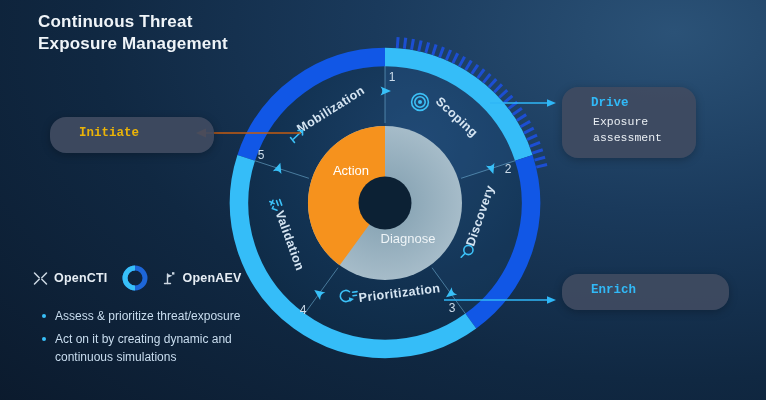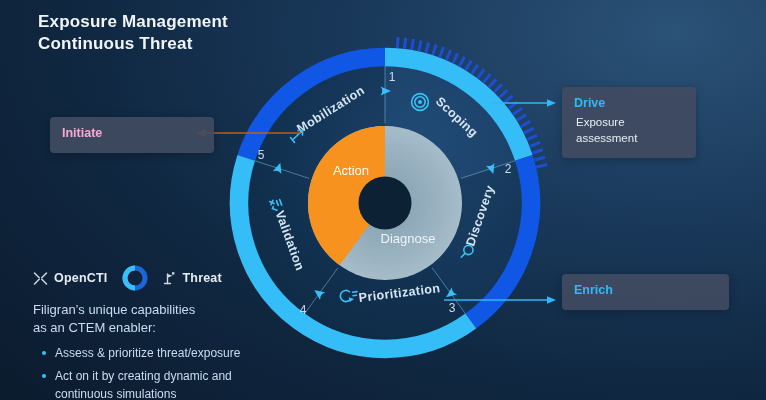--- a/index.html
+++ b/index.html
@@ -7,27 +7,27 @@
     position:relative;width:766px;height:400px;overflow:hidden;
     font-family:"Liberation Sans","DejaVu Sans",sans-serif;
     background:
       radial-gradient(130% 150% at 88% 8%, #2b5277 0%, #1a3a5c 30%, #102842 58%, #0a1728 100%);
   }
   .main-title{
     position:absolute;left:38px;top:11px;color:#eff4f8;
     font-size:17px;font-weight:700;line-height:1.3;letter-spacing:.2px;
   }
   .callout{
-    position:absolute;background:rgba(64,75,97,.92);border-radius:4px;
-    padding:9px 12px;box-sizing:border-box;box-shadow:0 2px 8px rgba(0,0,0,.25);
+    position:absolute;background:rgba(64,75,97,.92);border-radius:16px;
+    padding:9px 29px;box-sizing:border-box;box-shadow:0 2px 8px rgba(0,0,0,.25);font-family:Liberation Mono, monospace;
   }
   .callout .c-title{font-size:12.5px;font-weight:700;margin:0 0 4px 0;}
   .callout .c-body{font-size:11.5px;color:#e9eef3;line-height:1.42;margin:2px;}
   .callout-initiate{left:50px;top:117px;width:164px;}
-  .callout-initiate .c-title{color:#f9a8d4;}
+  .callout-initiate .c-title{color:#eab308;}
   .callout-drive{left:562px;top:87px;width:134px;}
   .callout-drive .c-title{color:#31b9f7;}
   .callout-enrich{left:562px;top:274px;width:167px;}
   .callout-enrich .c-title{color:#31b9f7;}
   .wheel-svg{position:absolute;left:0;top:0;}
   .logos{
     position:absolute;left:33px;top:264px;display:flex;align-items:center;text-align:center;
   }
   .logo-label{font-size:12.5px;color:#e6edf4;font-weight:700;letter-spacing:.2px;}
   .footer{
@@ -42,22 +42,22 @@
   }
   .bullet-text{font-size:12px;line-height:1.45;color:#c9ddef;}
   li.wrap-narrow .bullet-text{max-width:195px;}
 </style>
 </head>
 <body>
 
 <div class="stage">
 
   <div class="main-title">
+    <div>Continuous Threat</div>
     <div>Exposure Management</div>
-    <div>Continuous Threat</div>
   </div>
 
   <svg class="wheel-svg" width="766" height="400" viewBox="0 0 766 400">
     <defs>
       <radialGradient id="sectorGrad" cx="62%" cy="28%" r="90%">
         <stop offset="0%" stop-color="#1c4168"></stop>
         <stop offset="55%" stop-color="#123252"></stop>
         <stop offset="100%" stop-color="#0d2740"></stop>
       </radialGradient>
       <radialGradient id="diagGrad" cx="50%" cy="50%" r="50%">
@@ -191,28 +191,24 @@
       <path d="M14,4 A10,10 0 0 0 14,24" fill="none" stroke="#38c0f8" stroke-width="5"></path>
     </svg>
     <svg width="15" height="15" viewBox="0 0 15 15" style="margin-right:6px">
       <g stroke="#cdd8e3" stroke-width="1.4" fill="none" stroke-linecap="round">
         <line x1="6.5" y1="3" x2="6.5" y2="12.5"></line>
         <line x1="3.5" y1="12.5" x2="9.5" y2="12.5"></line>
         <polygon points="6.5,3 11.5,4.8 6.5,6.8" fill="#cdd8e3" stroke="none"></polygon>
         <rect x="11" y="1.2" width="2.4" height="2.4" fill="#cdd8e3" stroke="none"></rect>
       </g>
     </svg>
-    <span class="logo-label">Threat</span>
+    <span class="logo-label">OpenAEV</span>
   </div>
 
   <div class="footer">
-    <div class="f-head">
-      <div>Filigran’s unique capabilities</div>
-      <div>as an CTEM enabler:</div>
-    </div>
     <ul>
       <li>
         <span class="bullet-dot"></span>
         <span class="bullet-text">Assess &amp; prioritize threat/exposure</span>
       </li>
       <li class="wrap-narrow">
         <span class="bullet-dot"></span>
         <span class="bullet-text">Act on it by creating dynamic and continuous simulations</span>
       </li>
     </ul>

